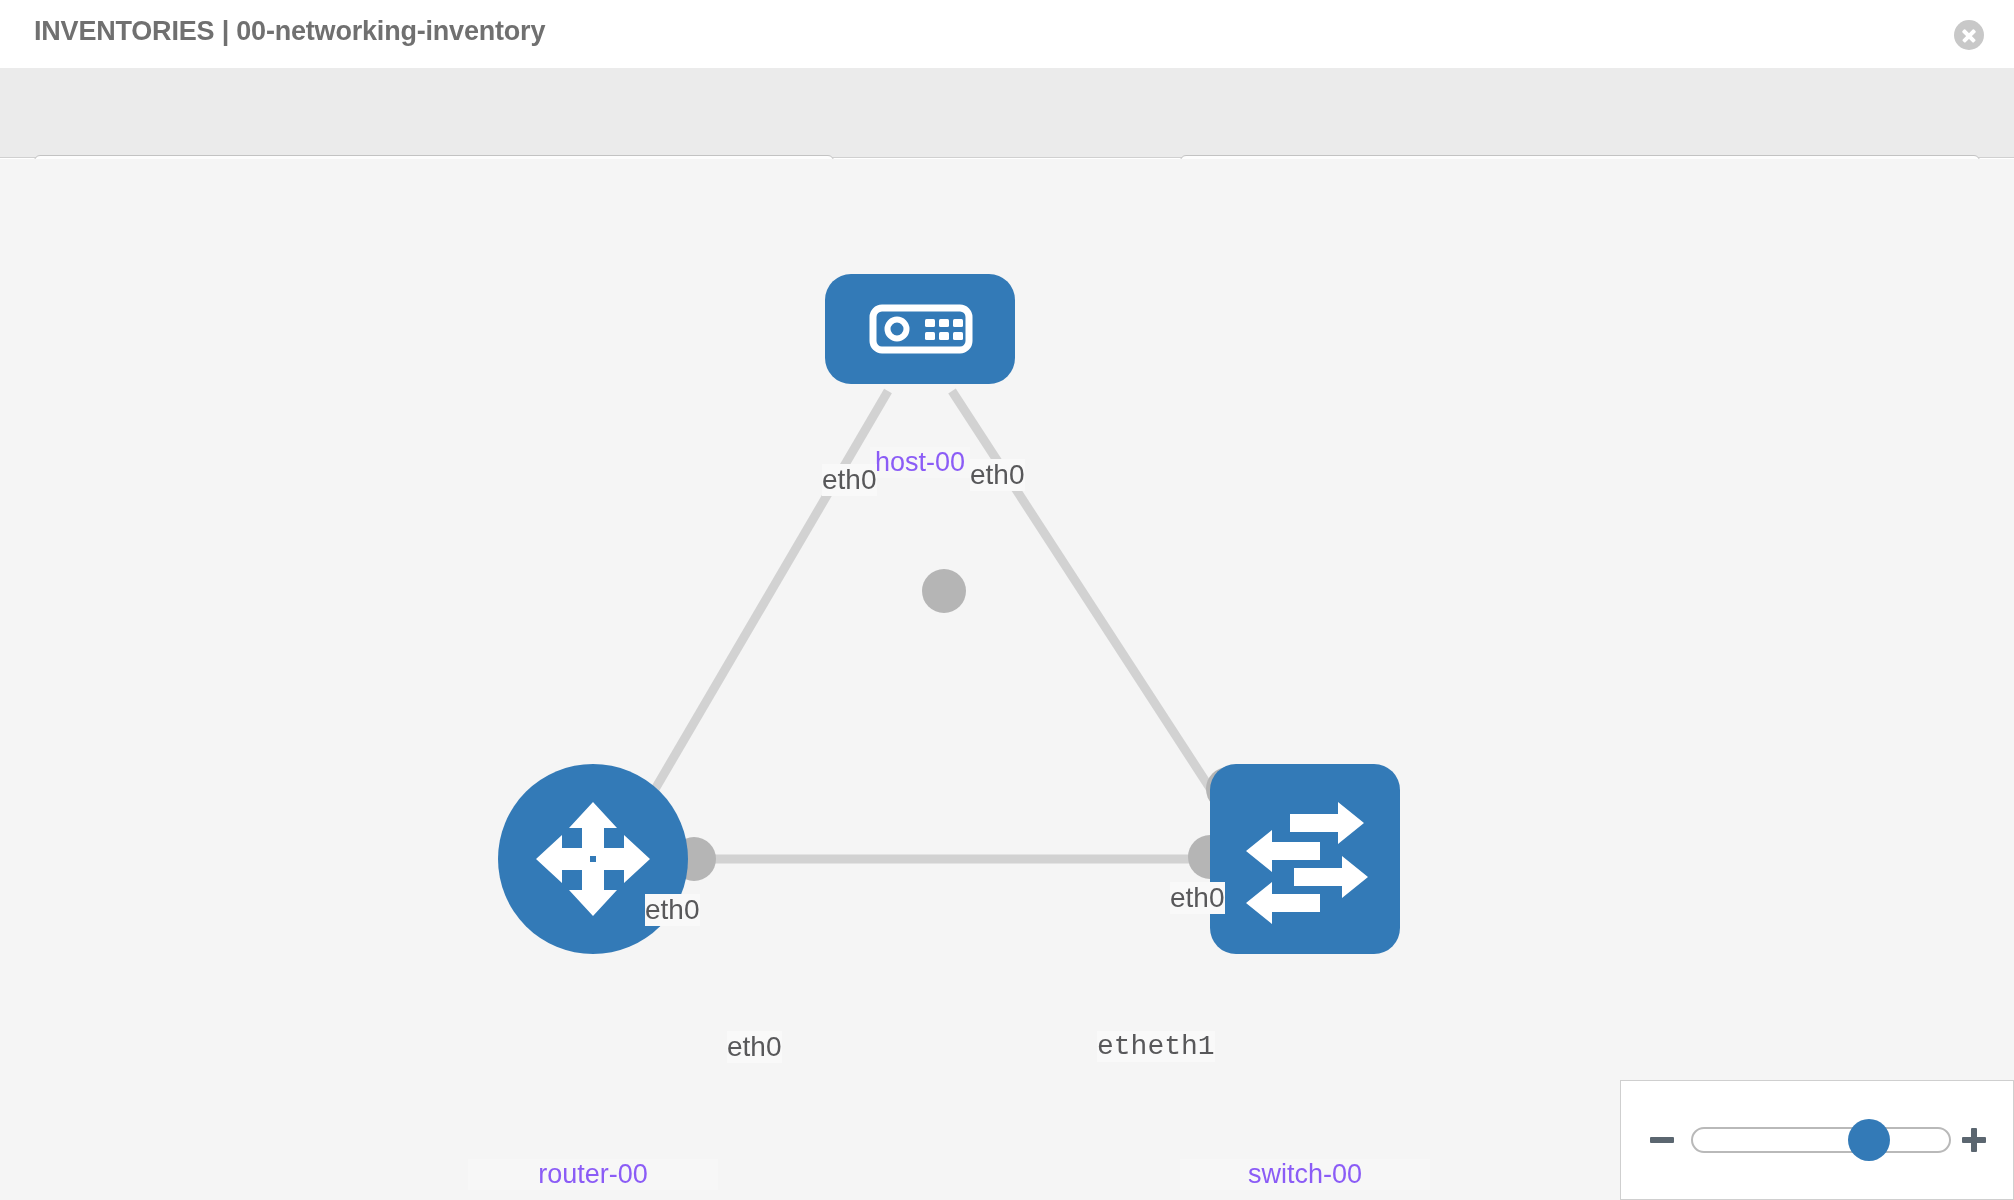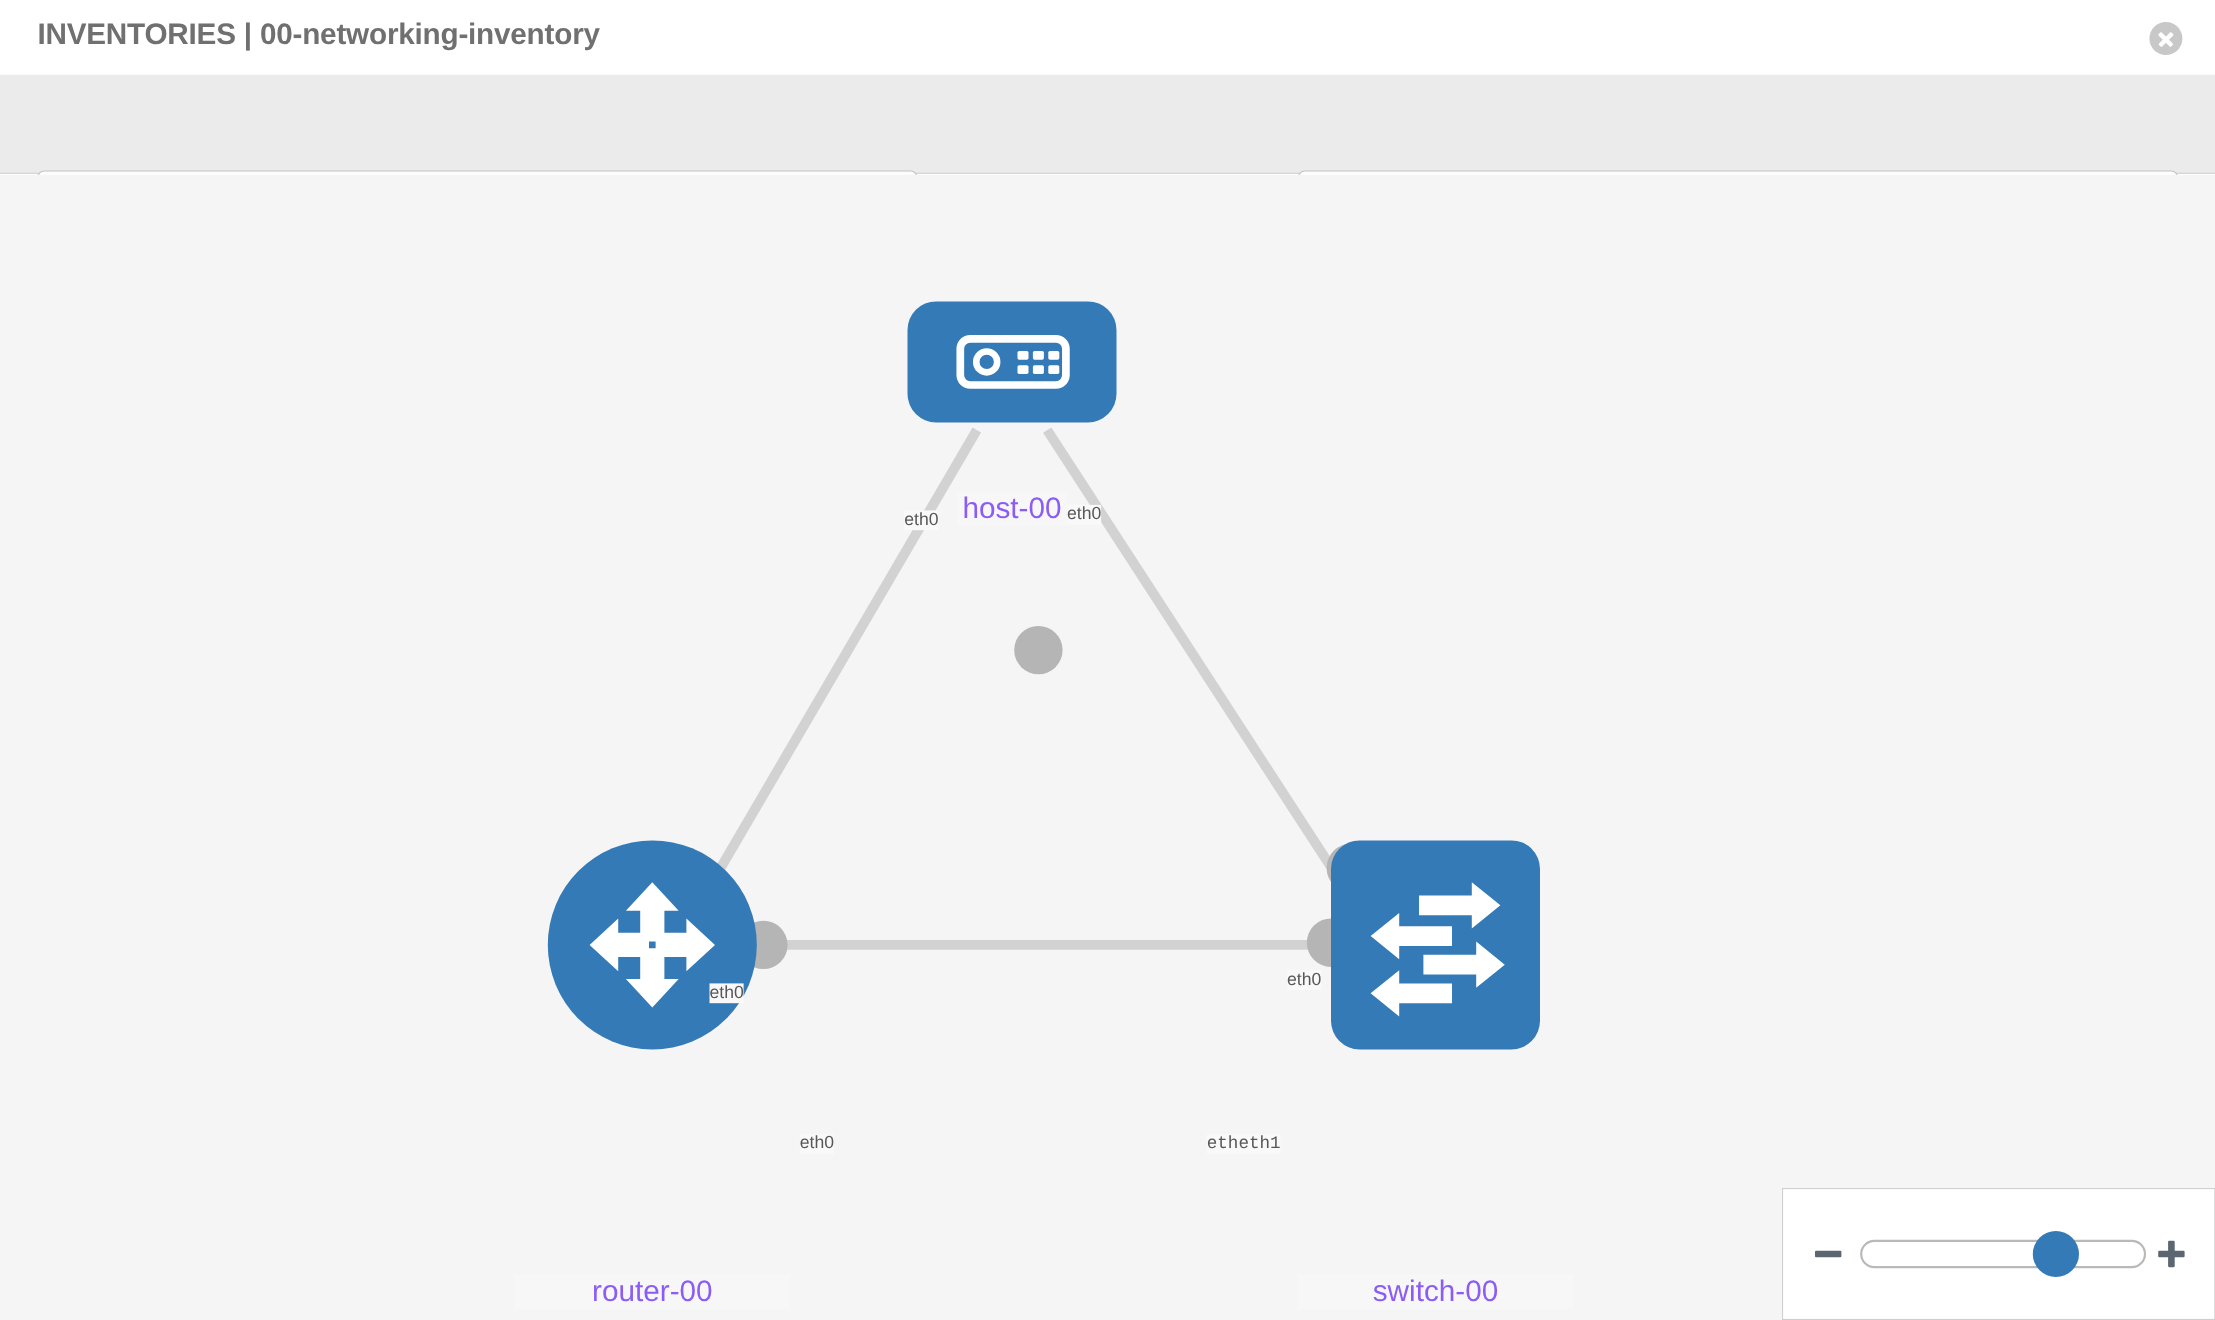--- a/index.html
+++ b/index.html
@@ -113,21 +113,21 @@
   .node-label {
     position: absolute;
     font-size: 27px;
     color: #8b5cf6;
     background: #f7f7f7;
     white-space: nowrap;
     text-align: center;
   }
   .iface-label {
     position: absolute;
-    font-size: 16px;
+    font-size: 28px;
     color: #58585a;
     background: #f9f9f9;
     white-space: nowrap;
   }
   .iface-dot {
     position: absolute;
     width: 44px; height: 44px;
     border-radius: 50%;
     background: #b5b5b5;
   }

